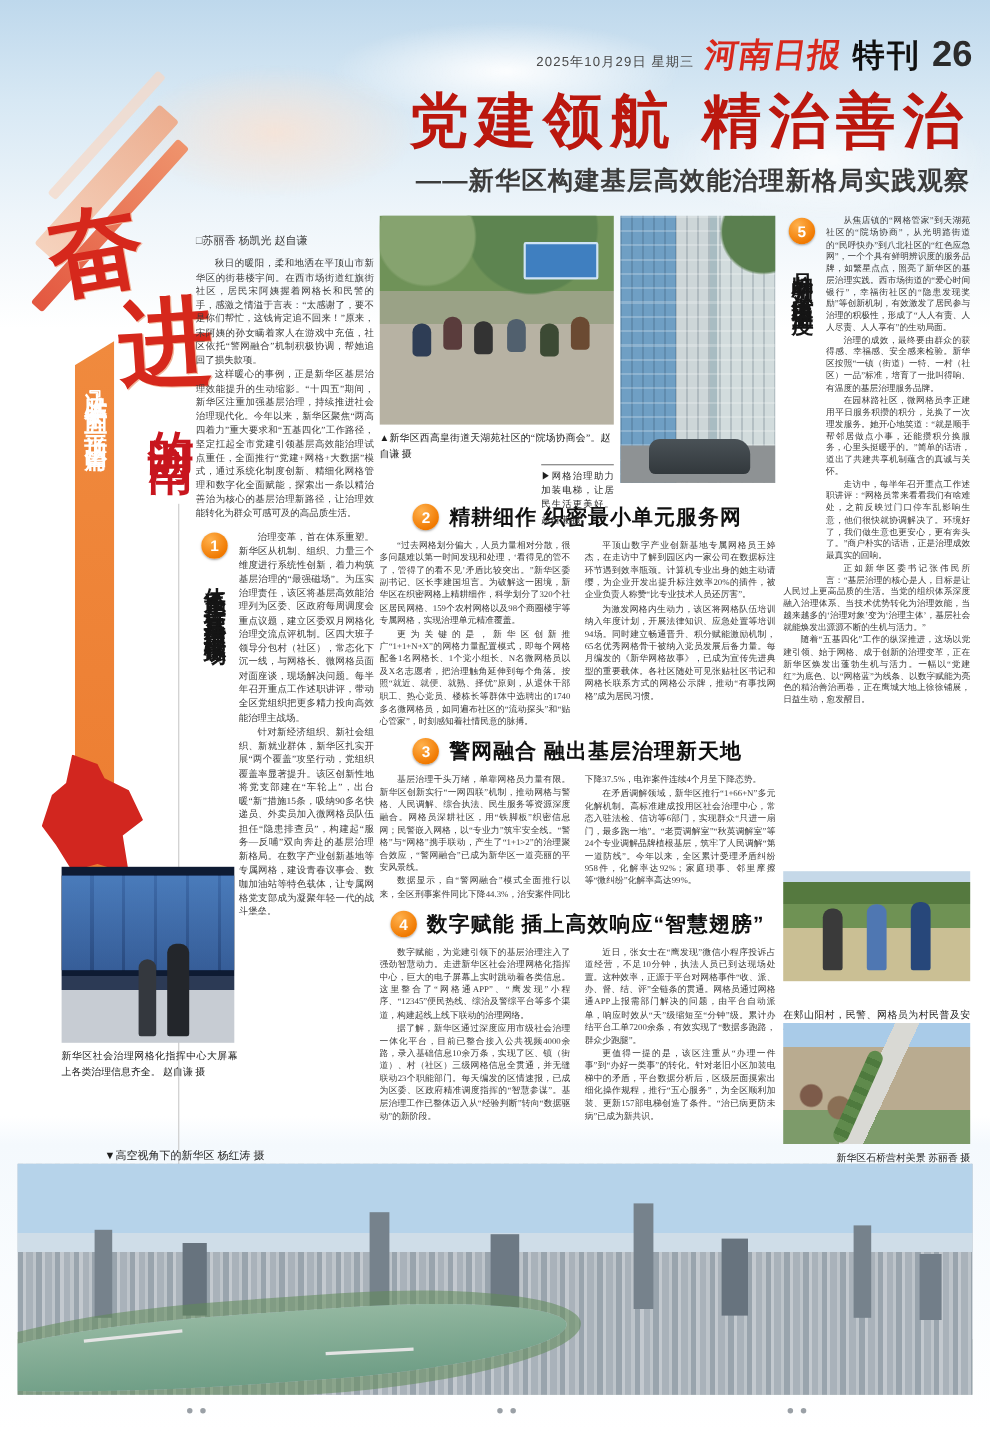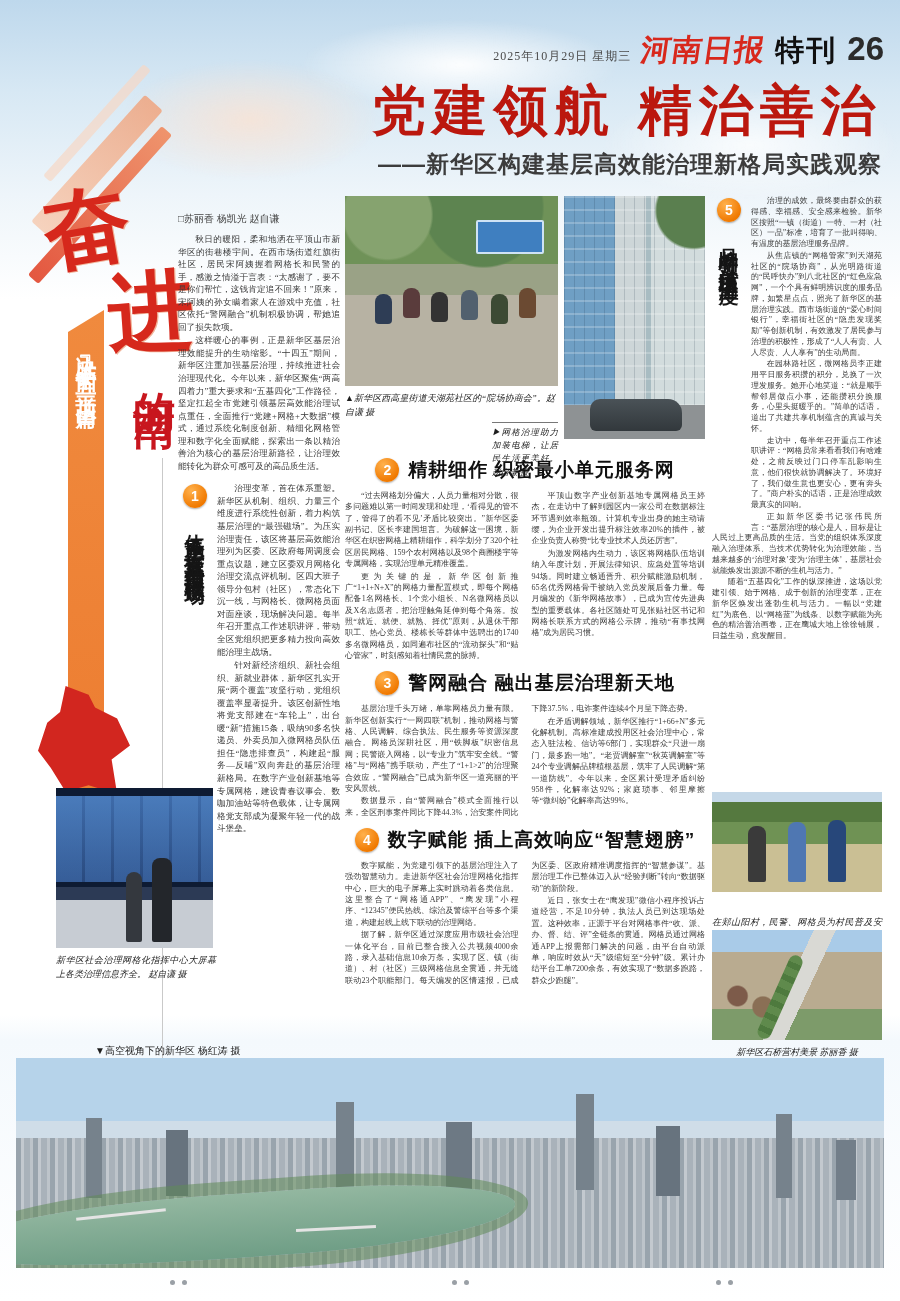--- a/index.html
+++ b/index.html
@@ -2,21 +2,21 @@
 <html><head>
 <meta charset="utf-8">
 <style>
   html,body{margin:0;padding:0;background:#e9eef2;}
   #page{position:relative;width:900px;height:1301px;margin:0 auto;overflow:hidden;
     background:linear-gradient(180deg,#bed8ec 0%,#d7e8f4 7%,#eef5fa 15%,#ffffff 23%,#ffffff 78%,#f4f9fd 80%,#ffffff 100%);
     font-family:"Liberation Serif",serif;color:#333;}
   .cloud{position:absolute;border-radius:50%;filter:blur(2px);pointer-events:none;}
   
   #masthead{position:absolute;top:30px;right:16px;display:flex;align-items:baseline;gap:10px;}
-  #mh-date{font-size:12px;color:#4a4a4a;letter-spacing:1px;font-family:Liberation Serif, serif;}
+  #mh-date{font-size:12px;color:#4a4a4a;letter-spacing:1px;font-family:Liberation Sans, sans-serif;}
   #mh-logo{font-size:30px;font-weight:900;color:#d8281c;transform:skewX(-8deg);letter-spacing:1px;font-family:"Liberation Serif",serif;}
   #mh-edition{font-size:29px;font-weight:900;color:#101010;font-family:"Liberation Sans",sans-serif;letter-spacing:2px;}
   #mh-page{font-size:33px;font-weight:700;color:#2b2b2b;font-family:Liberation Sans, sans-serif;}
   
   #headline{position:absolute;left:330px;top:82px;width:552px;text-align:right;}
   #headline .title{font-family:"Liberation Sans",sans-serif;font-weight:900;font-size:54px;line-height:1.05;color:#bb170e;letter-spacing:7px;white-space:nowrap;}
   #headline .subtitle{margin-top:10px;font-family:"Liberation Sans",sans-serif;font-weight:600;font-size:23px;color:#3c3c3c;letter-spacing:1px;white-space:nowrap;}
   
   #banner{position:absolute;left:30px;top:58px;width:150px;height:990px;}
   .ribbon-deco{position:absolute;transform:rotate(-48deg);border-radius:3px;}
@@ -24,21 +24,21 @@
   #jin{position:absolute;left:78px;top:196px;font-size:86px;font-weight:900;color:#d6281c;transform:rotate(-4deg);text-shadow:1px 1px 0 #f0b49a;}
   #dehenan{position:absolute;left:96px;top:300px;writing-mode:vertical-rl;font-size:42px;font-weight:900;color:#c8161e;letter-spacing:8px;font-family:"Liberation Serif",serif;}
   #orange-ribbon{position:absolute;left:38px;top:252px;width:36px;height:600px;background:linear-gradient(180deg,#f08a3e,#ec7a2e);
     clip-path:polygon(0 22px,100% 0,100% 100%,0 100%);display:flex;justify-content:center;}
   #orange-ribbon .rt{writing-mode:vertical-rl;color:#fff;font-weight:900;font-size:21px;letter-spacing:4px;margin-top:30px;font-family:"Liberation Sans",sans-serif;}
   #map{position:absolute;left:8px;top:628px;width:92px;height:108px;background:#d2261f;
     clip-path:polygon(30% 0,55% 8%,62% 20%,86% 30%,100% 55%,80% 68%,86% 100%,55% 92%,30% 98%,14% 76%,0 60%,10% 34%,24% 24%);}
   #v-line{position:absolute;left:132px;top:400px;width:1px;height:620px;background:#c9c9c9;}
   
   .photo{position:relative;overflow:hidden;}
-  .cap{font-size:9px;color:#1e1e1e;line-height:1.55;text-align:justify;font-style:italic;}
+  .cap{font-size:9px;color:#1e1e1e;line-height:1.55;text-align:justify;}
   .blob{position:absolute;border-radius:45% 55% 50% 50%;}
   
   #photo-controlroom{position:absolute;left:26px;top:730px;width:157px;height:160px;
     background:linear-gradient(180deg,#0e1b33 0 62%,#2c3a55 62% 70%,#c7ccd3 70% 100%);}
   #photo-controlroom .screens{position:absolute;left:0;top:8px;width:100%;height:86px;
     background:repeating-linear-gradient(90deg,#24406e 0 26px,#16294a 26px 29px),linear-gradient(180deg,#2c4f87,#15274a);background-blend-mode:screen;}
   #cr-cap{position:absolute;left:26px;top:896px;width:160px;}
   
   #photo-group{position:absolute;left:0;top:0;width:213px;height:190px;
     background:radial-gradient(circle at 20% 10%,#86a36f 0 18%,transparent 19%),radial-gradient(circle at 65% 6%,#5d8450 0 26%,transparent 27%),
@@ -84,21 +84,21 @@
   .two-col{column-count:2;column-gap:13px;}
   #col-mid .p{font-size:8px;line-height:1.42;}
   
   #col-right{position:absolute;left:712px;top:196px;width:170px;height:846px;}
   #sec5-text{height:590px;overflow:hidden;}
   #sec5-text .p{font-size:7.9px;line-height:1.36;}
   #sec5 .s-rail{height:330px;}
   #photo-field{position:absolute;left:0;top:596px;width:170px;height:100px;}
   #cap-field{position:absolute;left:0;top:720px;width:170px;}
   #photo-village{position:absolute;left:0;top:734px;width:170px;height:110px;}
-  #cap-village{position:absolute;left:0;top:850px;width:170px;text-align:center;}
+  #cap-village{position:absolute;left:0;top:850px;width:170px;text-align:right;}
   
   #panorama{position:absolute;left:16px;top:1058px;width:868px;height:210px;overflow:hidden;
     background:
       linear-gradient(180deg,#b6d3ea 0 30%,#cfdde8 30% 38%,transparent 38%),
       repeating-linear-gradient(90deg,#99a4ad 0 5px,#c3c9cf 5px 8px,#a9b2ba 8px 14px,#bdc4ca 14px 17px),
       linear-gradient(180deg,transparent 0 38%,rgba(255,255,255,.25) 38% 44%,transparent 44% 76%,rgba(70,95,70,.3) 76% 100%);}
   .tower{position:absolute;background:#76828c;}
   #pan-river{position:absolute;left:-60px;bottom:10px;width:560px;height:64px;transform:rotate(-4deg);
     background:linear-gradient(180deg,#93b7a0,#6f9e86);border-radius:50% 40% 45% 55%/60% 50% 60% 40%;
     box-shadow:0 0 0 13px rgba(96,138,88,.55);}
@@ -204,32 +204,33 @@
     </div>
 
     <div class="mid-h">
       <div class="num">4</div>
       <div class="t">数字赋能 插上高效响应“智慧翅膀”</div>
     </div>
     <div class="two-col">
       <p class="p">数字赋能，为党建引领下的基层治理注入了强劲智慧动力。走进新华区社会治理网格化指挥中心，巨大的电子屏幕上实时跳动着各类信息。这里整合了“网格通APP”、“鹰发现”小程序、“12345”便民热线、综治及警综平台等多个渠道，构建起线上线下联动的治理网络。</p>
       <p class="p">据了解，新华区通过深度应用市级社会治理一体化平台，目前已整合接入公共视频4000余路，录入基础信息10余万条，实现了区、镇（街道）、村（社区）三级网格信息全贯通，并无缝联动23个职能部门。每天编发的区情速报，已成为区委、区政府精准调度指挥的“智慧参谋”。基层治理工作已整体迈入从“经验判断”转向“数据驱动”的新阶段。</p>
       <p class="p">近日，张女士在“鹰发现”微信小程序投诉占道经营，不足10分钟，执法人员已到达现场处置。这种效率，正源于平台对网格事件“收、派、办、督、结、评”全链条的贯通。网格员通过网格通APP上报需部门解决的问题，由平台自动派单，响应时效从“天”级缩短至“分钟”级。累计办结平台工单7200余条，有效实现了“数据多跑路，群众少跑腿”。</p>
+      <p class="p">更值得一提的是，该区注重从“办理一件事”到“办好一类事”的转化。针对老旧小区加装电梯中的矛盾，平台数据分析后，区级层面摸索出细化操作规程，推行“五心服务”，为全区顺利加装、更新157部电梯创造了条件。“治已病更防未病”已成为新共识。</p>
     </div>
   </div>
 
   <div id="col-right">
     <div id="sec5-text">
       <div id="sec5">
         <div class="s-rail">
           <div class="num">5</div>
           <div class="v-title">品牌引领 传递民生温度</div>
         </div>
+        <p class="p">从焦店镇的“网格管家”到天湖苑社区的“院场协商”，从光明路街道的“民呼快办”到八北社区的“红色应急网”，一个个具有鲜明辨识度的服务品牌，如繁星点点，照亮了新华区的基层治理实践。西市场街道的“爱心时间银行”，幸福街社区的“隐患发现奖励”等创新机制，有效激发了居民参与治理的积极性，形成了“人人有责、人人尽责、人人享有”的生动局面。</p>
         <p class="p">治理的成效，最终要由群众的获得感、幸福感、安全感来检验。新华区按照“一镇（街道）一特、一村（社区）一品”标准，培育了一批叫得响、有温度的基层治理服务品牌。</p>
-        <p class="p">从焦店镇的“网格管家”到天湖苑社区的“院场协商”，从光明路街道的“民呼快办”到八北社区的“红色应急网”，一个个具有鲜明辨识度的服务品牌，如繁星点点，照亮了新华区的基层治理实践。西市场街道的“爱心时间银行”，幸福街社区的“隐患发现奖励”等创新机制，有效激发了居民参与治理的积极性，形成了“人人有责、人人尽责、人人享有”的生动局面。</p>
         <p class="p">在园林路社区，微网格员李正建用平日服务积攒的积分，兑换了一次理发服务。她开心地笑道：“就是顺手帮邻居做点小事，还能攒积分换服务，心里头挺暖乎的。”简单的话语，道出了共建共享机制蕴含的真诚与关怀。</p>
         <p class="p">走访中，每半年召开重点工作述职讲评：“网格员常来看看我们有啥难处，之前反映过门口停车乱影响生意，他们很快就协调解决了。环境好了，我们做生意也更安心，更有奔头了。”商户朴实的话语，正是治理成效最真实的回响。</p>
         <p class="p">正如新华区委书记张伟民所言：“基层治理的核心是人，目标是让人民过上更高品质的生活。当党的组织体系深度融入治理体系、当技术优势转化为治理效能，当越来越多的‘治理对象’变为‘治理主体’，基层社会就能焕发出源源不断的生机与活力。”</p>
         <p class="p">随着“五基四化”工作的纵深推进，这场以党建引领、始于网格、成于创新的治理变革，正在新华区焕发出蓬勃生机与活力。一幅以“党建红”为底色、以“网格蓝”为线条、以数字赋能为亮色的精治善治画卷，正在鹰城大地上徐徐铺展，日益生动，愈发醒目。</p>
       </div>
     </div>
     <div id="photo-field" class="photo">
       <span class="blob" style="left:36px;top:34px;width:18px;height:56px;background:#3a3a3a;border-radius:8px 8px 2px 2px;"></span>
       <span class="blob" style="left:76px;top:30px;width:18px;height:60px;background:#4f77b2;border-radius:8px 8px 2px 2px;"></span>
       <span class="blob" style="left:116px;top:28px;width:18px;height:62px;background:#27477a;border-radius:8px 8px 2px 2px;"></span>

